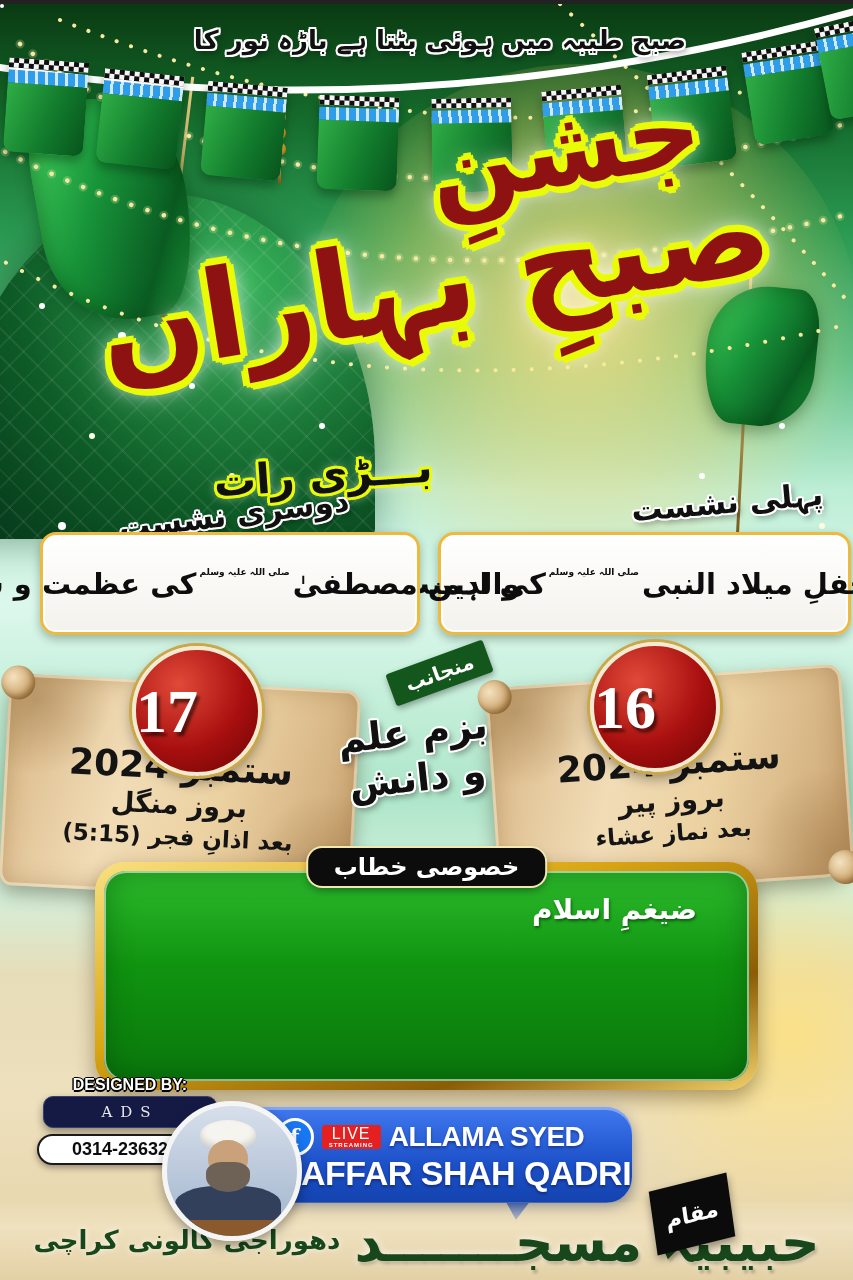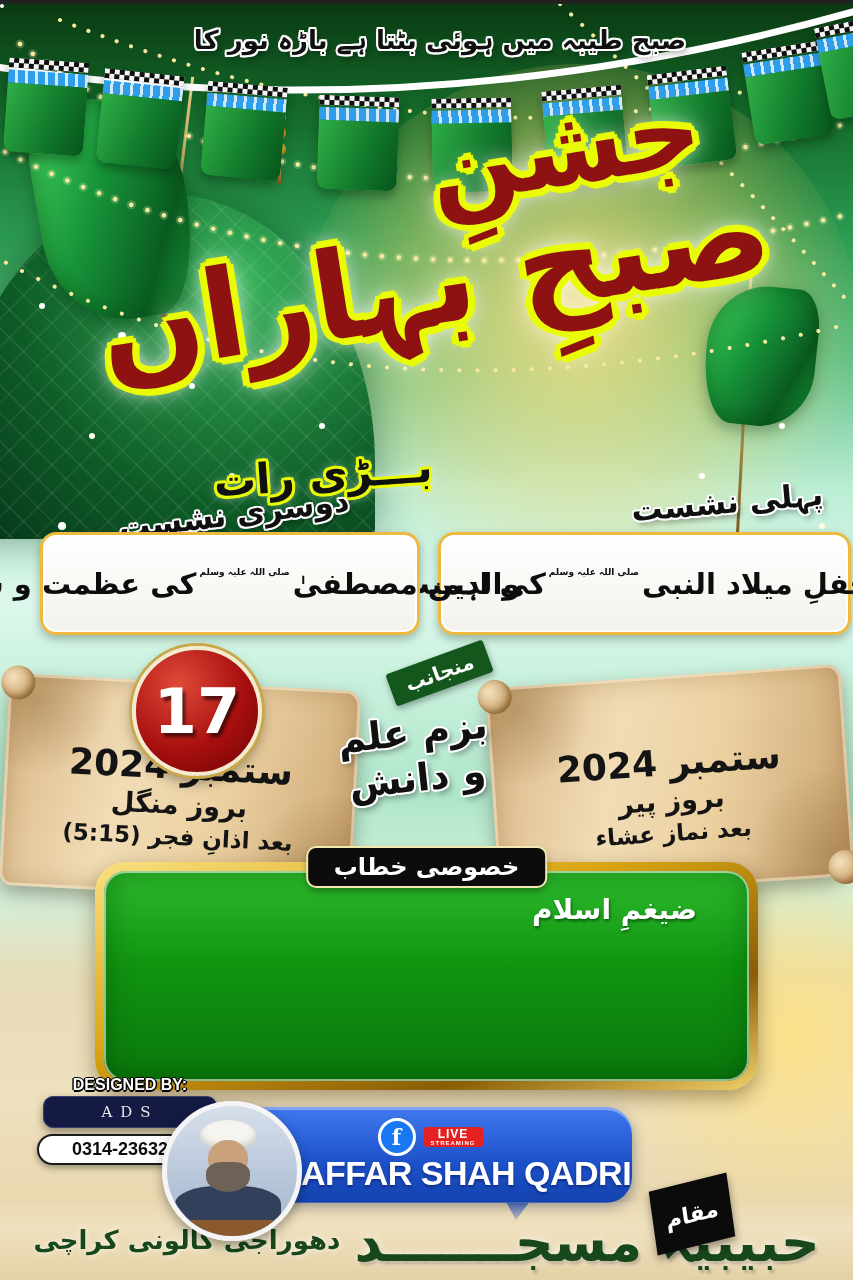--- a/index.html
+++ b/index.html
@@ -102,42 +102,42 @@
     box-shadow:0 8px 18px rgba(50,30,0,.35), inset 0 0 0 3px rgba(255,245,220,.5), inset 0 0 26px rgba(120,80,30,.35);}
   .scroll-right{left:492px;top:672px;width:356px;height:212px;transform:rotate(-4deg);}
   .scroll-left{left:4px;top:678px;width:352px;height:212px;transform:rotate(3deg);}
   .scroll .curl{position:absolute;width:34px;height:34px;border-radius:50%;
     background:radial-gradient(circle at 35% 35%, #f4e2c0, #caa066 70%, #9a7338);box-shadow:inset -3px -3px 6px rgba(80,50,10,.5);}
   .curl.tl{left:-8px;top:-8px;} .curl.br{right:-8px;bottom:-8px;}
   .scroll-text{position:absolute;left:0;right:0;color:#141414;}
   .day-badge{width:122px;height:122px;border-radius:50%;z-index:6;
     background:radial-gradient(circle at 35% 28%, #e04a38, #a80f0f 55%, #6d0404);
     border:4px solid #f3ead0;box-shadow:0 0 0 3px #caa84a, 0 6px 14px rgba(0,0,0,.4);
-    display:flex;align-items:center;justify-content:center;}
+    display:flex;align-items:center;font-family:Liberation Serif, serif;}
   .day-badge span{font-size:62px;font-weight:800;color:#fff;text-shadow:3px 4px 3px rgba(0,0,0,.55);}
   .badge-16{left:590px;top:638px;}
   .badge-17{left:132px;top:642px;}
   .ev-month{font-size:36px;font-weight:800;}
   .ev-weekday{font-size:27px;font-weight:700;margin-top:2px;}
   .ev-time{font-size:23px;font-weight:700;margin-top:4px;}
 
   
   .org-tag{left:388px;top:652px;background:#14571c;color:#fff;font-size:20px;font-weight:700;
     padding:5px 16px;border-radius:3px;transform:rotate(-20deg);box-shadow:0 3px 6px rgba(0,0,0,.35);z-index:5;}
   .org-name{left:330px;top:706px;width:170px;font-size:38px;font-weight:800;line-height:1.2;transform:rotate(-6deg);}
 
   
   .banner-outer{left:95px;top:858px;width:663px;height:228px;border-radius:30px;
     background:linear-gradient(160deg,#f9e081,#d9a514 40%,#8a5d06 75%,#f0cf6a 100%);
     box-shadow:0 8px 20px rgba(60,40,0,.4);padding:9px;box-sizing:border-box;z-index:4;}
   .banner-inner{width:100%;height:100%;border-radius:22px;position:relative;
     background:linear-gradient(180deg,#2dbb2d,#109410 45%,#0a770c);
     box-shadow:inset 0 0 0 2px rgba(255,255,255,.55), inset 0 0 30px rgba(0,60,0,.45);}
   .special-pill{left:50%;top:-23px;transform:translateX(-50%);background:#0c0c0c;color:#fff;
-    font-size:24px;font-weight:700;padding:5px 26px;border-radius:8px;white-space:nowrap;
+    font-size:24px;font-weight:700;padding:5px 26px;border-radius:14px;white-space:nowrap;
     box-shadow:0 0 0 2px #f2e9b0, 0 4px 8px rgba(0,0,0,.4);}
   .honorific{right:52px;top:22px;color:#fff;font-size:28px;font-weight:700;text-shadow:1px 2px 3px rgba(0,40,0,.6);}
   .speaker-name{left:0;right:0;top:64px;color:#fff;font-size:52px;font-weight:800;
     text-shadow:2px 3px 0 rgba(0,70,0,.55), 0 0 14px rgba(0,80,0,.5);}
 
   
   .designer{left:30px;top:1072px;width:200px;text-align:center;z-index:5;}
   .designer-heading{font-family:"Liberation Sans",sans-serif;font-size:16px;font-weight:800;color:#fff;
     text-shadow:1.5px 0 0 #000,-1.5px 0 0 #000,0 1.5px 0 #000,0 -1.5px 0 #000,1px 1px 0 #000;text-align:center;}
   .designer-box{margin:2px auto 0;width:172px;background:#151a45;border:1px solid #3a3f6e;border-radius:10px;
@@ -154,21 +154,21 @@
     box-shadow:inset 0 3px 0 rgba(255,255,255,.35), 0 6px 14px rgba(0,20,80,.4);
     display:flex;flex-direction:column;align-items:center;justify-content:center;color:#fff;
     font-family:"Liberation Sans",sans-serif;}
   .live-tail{left:505px;top:1196px;width:26px;height:20px;background:#1a48b4;
     clip-path:polygon(0 0,100% 0,42% 100%);z-index:3;}
   .live-row{display:flex;align-items:center;gap:8px;}
   .fb-circle{width:32px;height:32px;border-radius:50%;background:#1877f2;border:3px solid #fff;
     display:flex;align-items:center;justify-content:center;font-weight:800;font-size:22px;color:#fff;
     font-family:"DejaVu Serif",serif;}
   .live-badge{background:#e52020;border-radius:3px;padding:1px 7px;line-height:1;text-align:center;}
-  .live-badge .lb1{font-size:12px;font-weight:700;letter-spacing:1px;}
+  .live-badge .lb1{font-size:16px;font-weight:400;letter-spacing:1px;}
   .live-badge .lb2{font-size:6px;font-weight:700;letter-spacing:1px;}
   .en-name1{font-size:28px;font-weight:800;letter-spacing:-.5px;text-shadow:0 2px 3px rgba(0,0,60,.4);}
   .en-name2{font-size:34px;font-weight:800;letter-spacing:-.5px;line-height:1.05;text-shadow:0 2px 3px rgba(0,0,60,.4);}
   .photo{left:162px;top:1097px;width:130px;height:130px;border-radius:50%;border:5px solid #f5f5f5;
     background:linear-gradient(180deg,#d7dfeb,#9fb3cc);overflow:hidden;z-index:5;box-shadow:0 5px 12px rgba(0,0,0,.35);}
   .photo .turban{position:absolute;left:33px;top:14px;width:56px;height:30px;border-radius:50% 50% 45% 45%;background:#f6f4ee;box-shadow:inset 0 -4px 6px rgba(0,0,0,.15);}
   .photo .face{position:absolute;left:41px;top:34px;width:40px;height:38px;border-radius:48%;background:#c9a27c;}
   .photo .beard{position:absolute;left:39px;top:56px;width:44px;height:30px;border-radius:40% 40% 55% 55%;background:#6e6257;}
   .photo .body{position:absolute;left:8px;top:80px;width:106px;height:44px;border-radius:40% 40% 0 0;background:#32405c;}
   .photo .desk{position:absolute;left:0;bottom:0;width:100%;height:16px;background:#8a5a2e;}
@@ -254,20 +254,23 @@
 
   <div class="abs scroll scroll-right">
     <div class="curl tl"></div>
       <div class="curl br"></div>
     <div class="scroll-text rtl ctr" style="top:66px;">
       <div class="ev-month">ستمبر 2024</div>
       <div class="ev-weekday">بروز پیر</div>
       <div class="ev-time">بعد نماز عشاء</div>
     </div>
   </div>
+  <div class="abs day-badge badge-16">
+    <span>16</span>
+  </div>
 
   <div class="abs scroll scroll-left">
     <div class="curl tl"></div>
       <div class="curl br"></div>
     <div class="scroll-text rtl ctr" style="top:64px;">
       <div class="ev-month">ستمبر 2024</div>
       <div class="ev-weekday">بروز منگل</div>
       <div class="ev-time">بعد اذانِ فجر (5:15)</div>
     </div>
   </div>
@@ -302,20 +305,21 @@
   </div>
 
   <div class="abs live-tail"></div>
   <div class="abs live-bar">
     <div class="live-row">
       <div class="fb-circle">f</div>
       <div class="live-badge">
         <div class="lb1">LIVE</div>
         <div class="lb2">STREAMING</div>
       </div>
+      <div class="en-name1">ALLAMA SYED</div>
     </div>
     <div class="en-name2">MUZAFFAR SHAH QADRI</div>
   </div>
 
   <div class="abs venue-tag rtl">مقام</div>
   <div class="abs venue-strip">
     <div class="venue-name">حبیبیہ مسجـــــــد</div>
     <div class="venue-address">دھوراجی کالونی کراچی</div>
   </div>
 

